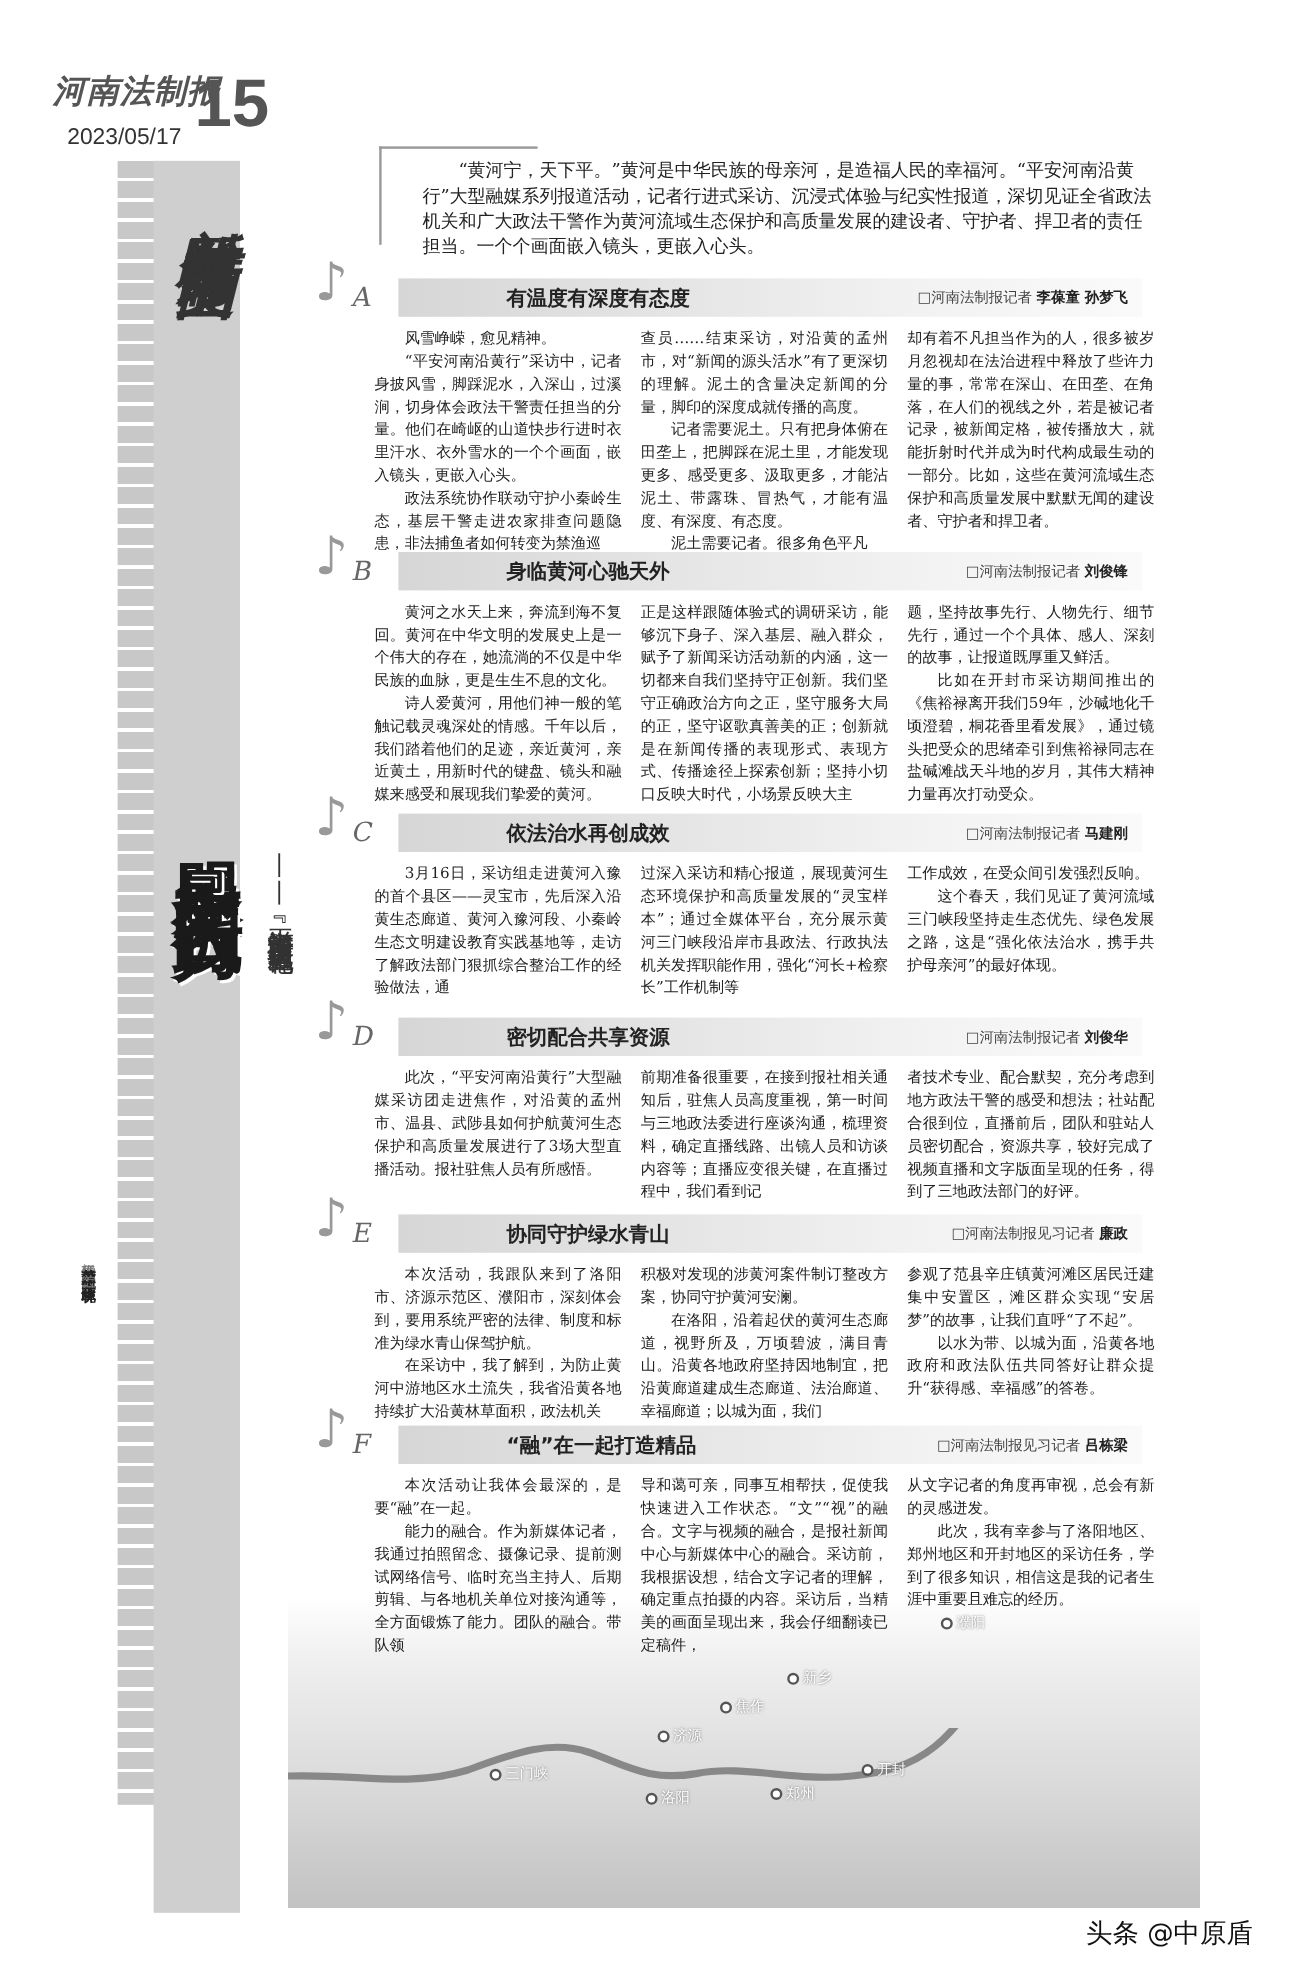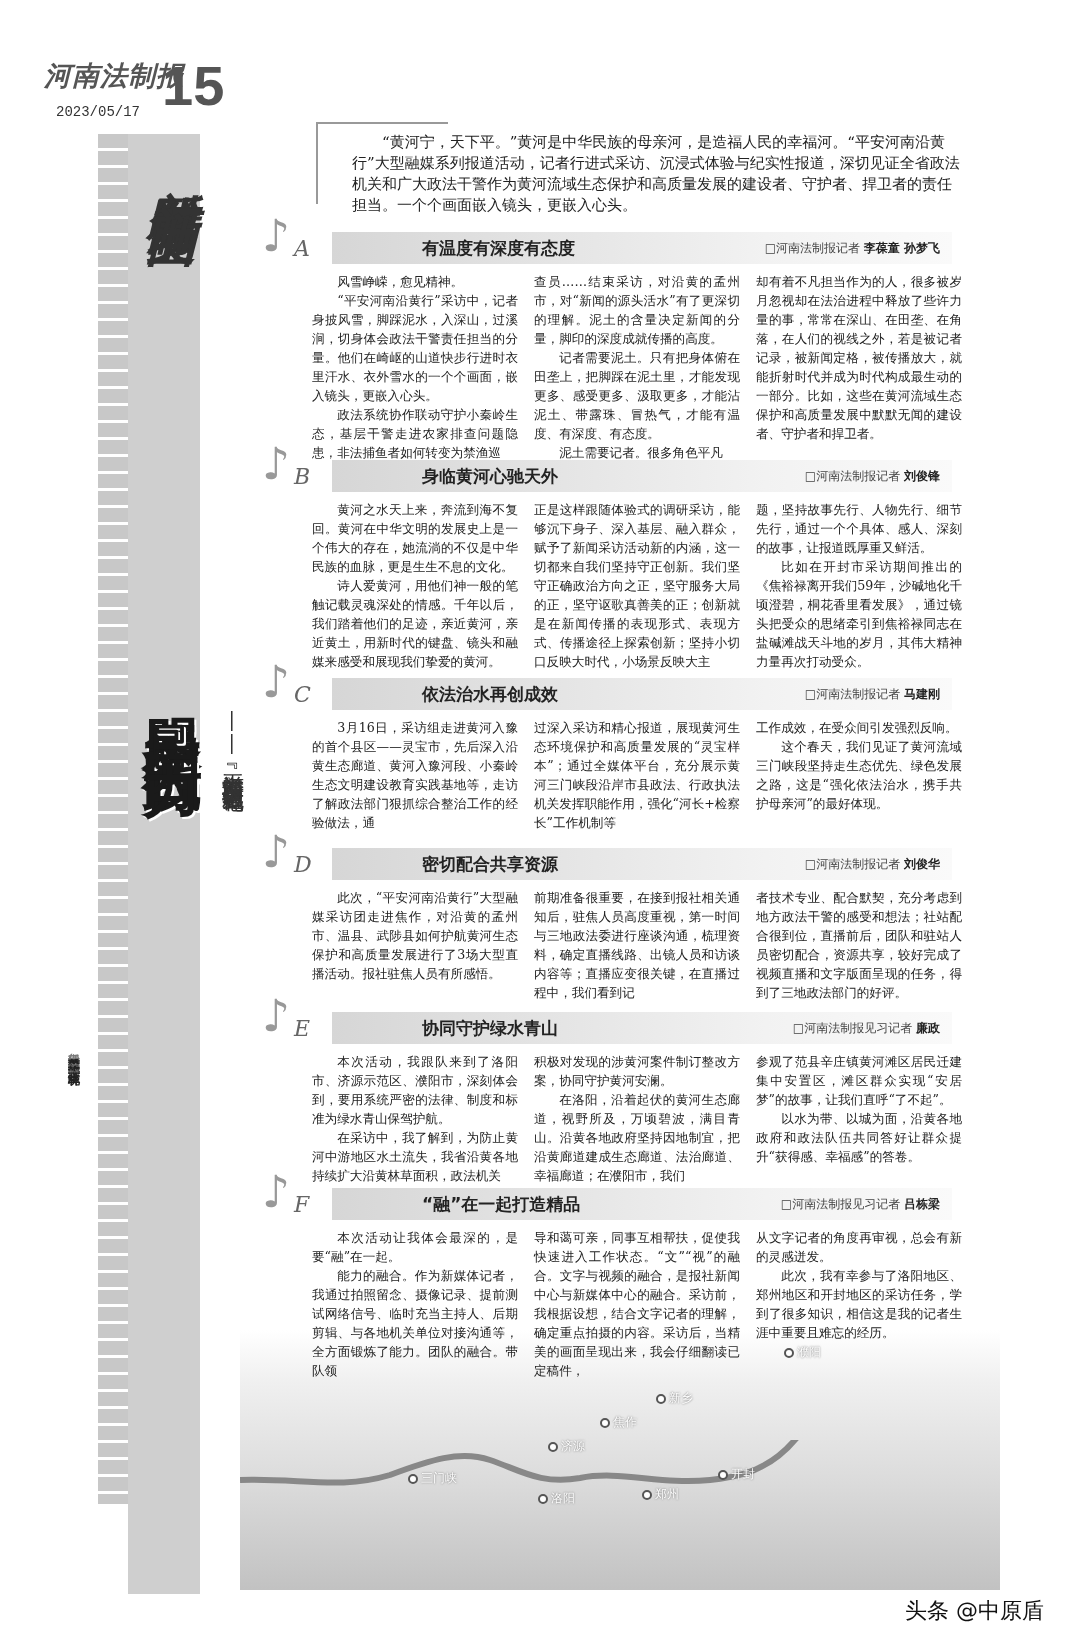--- a/index.html
+++ b/index.html
@@ -1,19 +1,19 @@
 <!DOCTYPE html>
 <html><head>
 <meta charset="utf-8">
 <style>
   html,body{margin:0;padding:0;}
   body{width:1080px;height:1648px;background:#fff;position:relative;overflow:hidden;font-family:"DejaVu Serif",serif;color:#222;}
   .masthead{position:absolute;left:44px;top:58px;}
   .paper-name{font-family:"DejaVu Serif",serif;font-style:italic;font-weight:bold;font-size:27px;color:#555;letter-spacing:1px;}
-  .date{position:absolute;left:56px;top:104px;font-family:Liberation Mono, monospace;font-size:14px;color:#333;}
+  .date{position:absolute;left:56px;top:104px;font-family:Liberation Sans, sans-serif;font-size:19px;color:#333;}
   .page-no{position:absolute;left:162px;top:58px;font-family:"Liberation Sans",sans-serif;font-weight:bold;font-size:56px;color:#555;line-height:1;}
   .stripe-bg{position:absolute;left:98px;top:134px;width:62px;height:1370px;background:repeating-linear-gradient(to bottom,#c8c8c8 0 14px,#fff 14px 17px);}
   .headband{position:absolute;left:128px;top:134px;width:72px;height:1460px;background:#cfcfcf;}
   .title-top{position:absolute;left:143px;top:150px;width:60px;font-family:"DejaVu Serif",serif;font-weight:bold;font-style:italic;font-size:50px;line-height:62px;color:#333;writing-mode:vertical-rl;letter-spacing:4px;}
   .title-main{position:absolute;left:140px;top:672px;width:66px;font-family:"DejaVu Serif",serif;font-weight:bold;font-size:60px;line-height:66px;color:#1a1a1a;writing-mode:vertical-rl;letter-spacing:2px;text-shadow:2px 2px 0 #fff;}
   .subtitle{position:absolute;left:218px;top:710px;font-family:"DejaVu Sans",sans-serif;font-size:22px;color:#333;writing-mode:vertical-rl;letter-spacing:1px;}
   .credits{position:absolute;left:66px;top:1044px;writing-mode:vertical-rl;font-size:12px;color:#444;line-height:16px;}
   .credits .k{color:#777;}
   .credits .v{font-weight:bold;font-family:"DejaVu Sans",sans-serif;color:#222;}
   .intro-frame{position:absolute;left:316px;top:122px;width:130px;height:80px;border-top:2px solid #999;border-left:2px solid #999;}
@@ -178,21 +178,21 @@
     <span class="sec-title">协同守护绿水青山</span>
     <span class="byline"><span>□河南法制报见习记者</span> <b>廉政</b></span>
   </div>
   <div class="cols">
     <div class="col">
         <p>本次活动，我跟队来到了洛阳市、济源示范区、濮阳市，深刻体会到，要用系统严密的法律、制度和标准为绿水青山保驾护航。</p>
         <p>在采访中，我了解到，为防止黄河中游地区水土流失，我省沿黄各地持续扩大沿黄林草面积，政法机关</p>
       </div>
       <div class="col">
         <p class="noind">积极对发现的涉黄河案件制订整改方案，协同守护黄河安澜。</p>
-        <p>在洛阳，沿着起伏的黄河生态廊道，视野所及，万顷碧波，满目青山。沿黄各地政府坚持因地制宜，把沿黄廊道建成生态廊道、法治廊道、幸福廊道；在濮阳市，我们</p>
+        <p>在洛阳，沿着起伏的黄河生态廊道，视野所及，万顷碧波，满目青山。沿黄各地政府坚持因地制宜，把沿黄廊道建成生态廊道、法治廊道、幸福廊道；以城为面，我们</p>
       </div>
       <div class="col">
         <p class="noind">参观了范县辛庄镇黄河滩区居民迁建集中安置区，滩区群众实现“安居梦”的故事，让我们直呼“了不起”。</p>
         <p>以水为带、以城为面，沿黄各地政府和政法队伍共同答好让群众提升“获得感、幸福感”的答卷。</p>
       </div>
   </div>
 </div>
 
 <div class="sec" style="top:1188px">
   <div class="sec-head">

